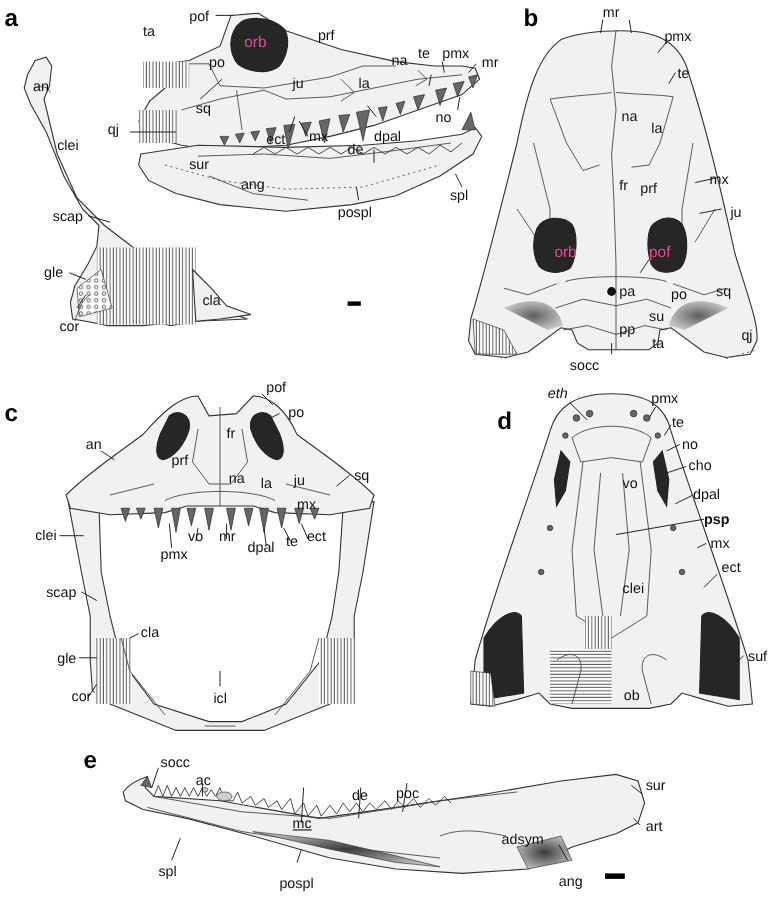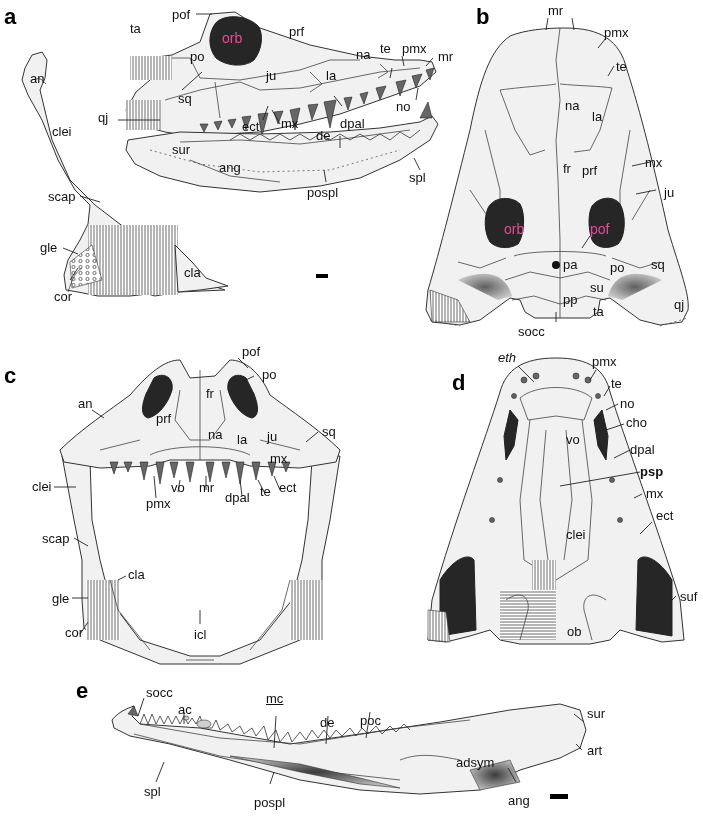--- a/index.html
+++ b/index.html
@@ -312,21 +312,21 @@
 <span class="lbl" style="left:630px;top:443px;">dpal</span>
 <span class="lbl" style="left:640px;top:465px;font-weight:bold;">psp</span>
 <span class="lbl" style="left:646px;top:487px;">mx</span>
 <span class="lbl" style="left:566px;top:528px;">clei</span>
 <span class="lbl" style="left:656px;top:509px;">ect</span>
 <span class="lbl" style="left:680px;top:590px;">suf</span>
 <span class="lbl" style="left:567px;top:625px;">ob</span>
 
 <span class="lbl" style="left:146px;top:686px;">socc</span>
 <span class="lbl" style="left:178px;top:703px;">ac</span>
-<span class="lbl" style="left:266px;top:692px;text-decoration:underline;">mc</span>
+<span class="lbl" style="left:266px;top:742px;text-decoration:underline;">mc</span>
 <span class="lbl" style="left:320px;top:716px;">de</span>
 <span class="lbl" style="left:360px;top:714px;">poc</span>
 <span class="lbl" style="left:587px;top:707px;">sur</span>
 <span class="lbl" style="left:587px;top:744px;">art</span>
 <span class="lbl" style="left:456px;top:756px;">adsym</span>
 <span class="lbl" style="left:144px;top:785px;">spl</span>
 <span class="lbl" style="left:254px;top:796px;">pospl</span>
 <span class="lbl" style="left:508px;top:794px;">ang</span>
 
 </div>

